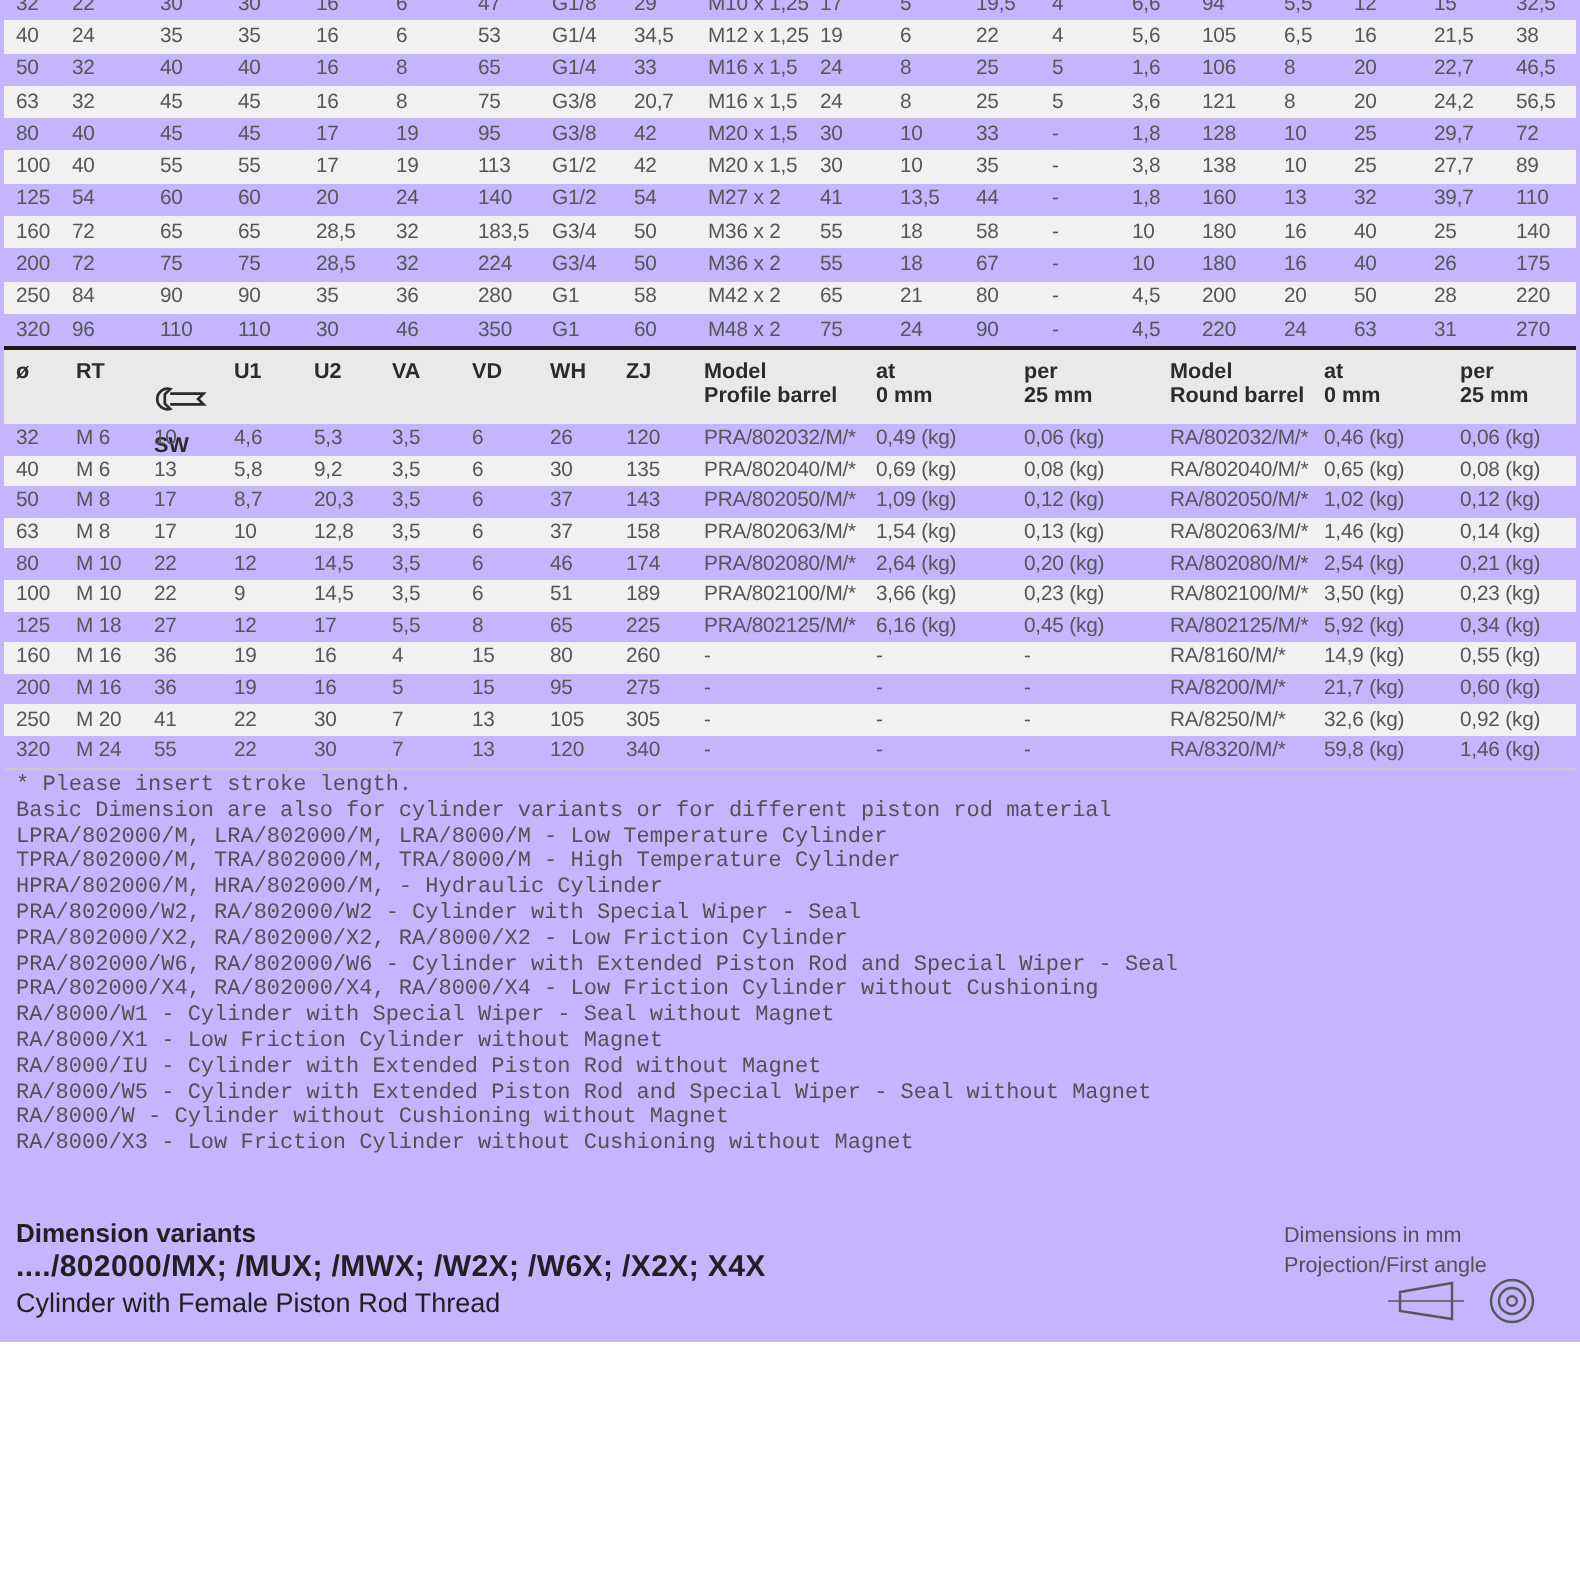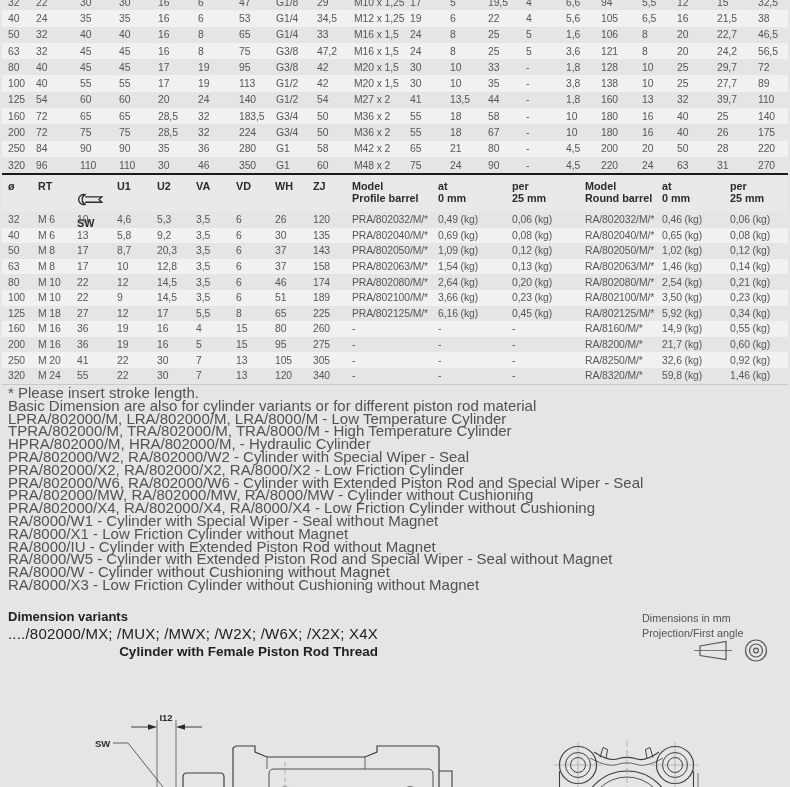--- a/index.html
+++ b/index.html
@@ -1,16 +1,16 @@
 <!DOCTYPE html>
 <html><head>
 <meta charset="utf-8">
 <style>
   html,body{margin:0;padding:0;background:#fff;}
-  .page{position:relative;width:790px;height:787px;background:#e5e5e5;overflow:hidden;
+  .page{position:relative;width:790px;height:671px;background:#c4b5fd;overflow:hidden;
         font-family:"Liberation Sans",sans-serif;}
 
   
   .t1{position:absolute;top:-6px;left:2px;width:786px;}
   .t1 .trow{display:grid;
     grid-template-columns:28px 44px 39px 39px 40px 41px 37px 41px 37px 56px 40px 38px 38px 40px 35px 41px 35px 40px 41px 26px;
     height:16.3px;align-items:center;padding-left:6px;}
   .t1 .trow:nth-child(even){background:#f1f1f2;}
   .cell{font-size:10.4px;color:#55565a;letter-spacing:-0.1px;white-space:nowrap;overflow:visible;}
 
@@ -22,27 +22,27 @@
     display:grid;padding:6px 0 0 6px;box-sizing:border-box;}
   .th{font-size:10.8px;font-weight:bold;color:#2b2b2e;line-height:11.5px;white-space:pre-line;}
   .th-sw svg{display:block;margin-bottom:1px;}
   .t2{position:absolute;top:212px;left:2px;width:786px;}
   .t2 .trow{display:grid;height:15.6px;align-items:center;padding-left:6px;}
   .t2 .trow:nth-child(even){background:#f1f1f2;}
 
   .sep{position:absolute;top:384px;left:2px;width:786px;height:1px;background:#c9c9cb;}
 
   
-  .footnotes{position:absolute;top:387px;left:8px;font-size:15px;line-height:12.8px;color:#525256;}
+  .footnotes{position:absolute;top:387px;left:8px;font-size:11px;line-height:12.8px;color:#525256;font-family:Liberation Mono, monospace;}
 
   
   .variants{position:absolute;top:609px;left:8px;color:#212124;}
   .v1{font-size:13px;font-weight:bold;line-height:16px;}
-  .v2{font-size:15px;font-weight:normal;line-height:18px;letter-spacing:0.2px;}
-  .v3{font-size:13.5px;font-weight:bold;line-height:17px;text-align:right;}
+  .v2{font-size:15px;font-weight:bold;line-height:18px;letter-spacing:0.2px;}
+  .v3{font-size:13.5px;font-weight:normal;line-height:17px;}
 
   
   .dimnote{position:absolute;top:611px;left:642px;font-size:10.8px;line-height:15px;color:#525256;}
   .projsym{position:absolute;top:634px;left:688px;}
 
   
   .drawing{position:absolute;top:698px;left:0;}
 </style>
 </head>
 <body>
@@ -118,21 +118,21 @@
       </div>
       <div class="trow">
         <div class="cell">63</div>
         <div class="cell">32</div>
         <div class="cell">45</div>
         <div class="cell">45</div>
         <div class="cell">16</div>
         <div class="cell">8</div>
         <div class="cell">75</div>
         <div class="cell">G3/8</div>
-        <div class="cell">47,2</div>
+        <div class="cell">20,7</div>
         <div class="cell">M16 x 1,5</div>
         <div class="cell">24</div>
         <div class="cell">8</div>
         <div class="cell">25</div>
         <div class="cell">5</div>
         <div class="cell">3,6</div>
         <div class="cell">121</div>
         <div class="cell">8</div>
         <div class="cell">20</div>
         <div class="cell">24,2</div>
@@ -520,21 +520,20 @@
 
   <div class="footnotes">
       <div class="fline">* Please insert stroke length.</div>
       <div class="fline">Basic Dimension are also for cylinder variants or for different piston rod material</div>
       <div class="fline">LPRA/802000/M, LRA/802000/M, LRA/8000/M - Low Temperature Cylinder</div>
       <div class="fline">TPRA/802000/M, TRA/802000/M, TRA/8000/M - High Temperature Cylinder</div>
       <div class="fline">HPRA/802000/M, HRA/802000/M, - Hydraulic Cylinder</div>
       <div class="fline">PRA/802000/W2, RA/802000/W2 - Cylinder with Special Wiper - Seal</div>
       <div class="fline">PRA/802000/X2, RA/802000/X2, RA/8000/X2 - Low Friction Cylinder</div>
       <div class="fline">PRA/802000/W6, RA/802000/W6 - Cylinder with Extended Piston Rod and Special Wiper - Seal</div>
-      <div class="fline">PRA/802000/MW, RA/802000/MW, RA/8000/MW - Cylinder without Cushioning</div>
       <div class="fline">PRA/802000/X4, RA/802000/X4, RA/8000/X4 - Low Friction Cylinder without Cushioning</div>
       <div class="fline">RA/8000/W1 - Cylinder with Special Wiper - Seal without Magnet</div>
       <div class="fline">RA/8000/X1 - Low Friction Cylinder without Magnet</div>
       <div class="fline">RA/8000/IU - Cylinder with Extended Piston Rod without Magnet</div>
       <div class="fline">RA/8000/W5  - Cylinder with Extended Piston Rod and Special Wiper - Seal without Magnet</div>
       <div class="fline">RA/8000/W - Cylinder without Cushioning without Magnet</div>
       <div class="fline">RA/8000/X3 - Low Friction Cylinder without Cushioning without Magnet</div>
     </div>
 
   <div class="variants">

